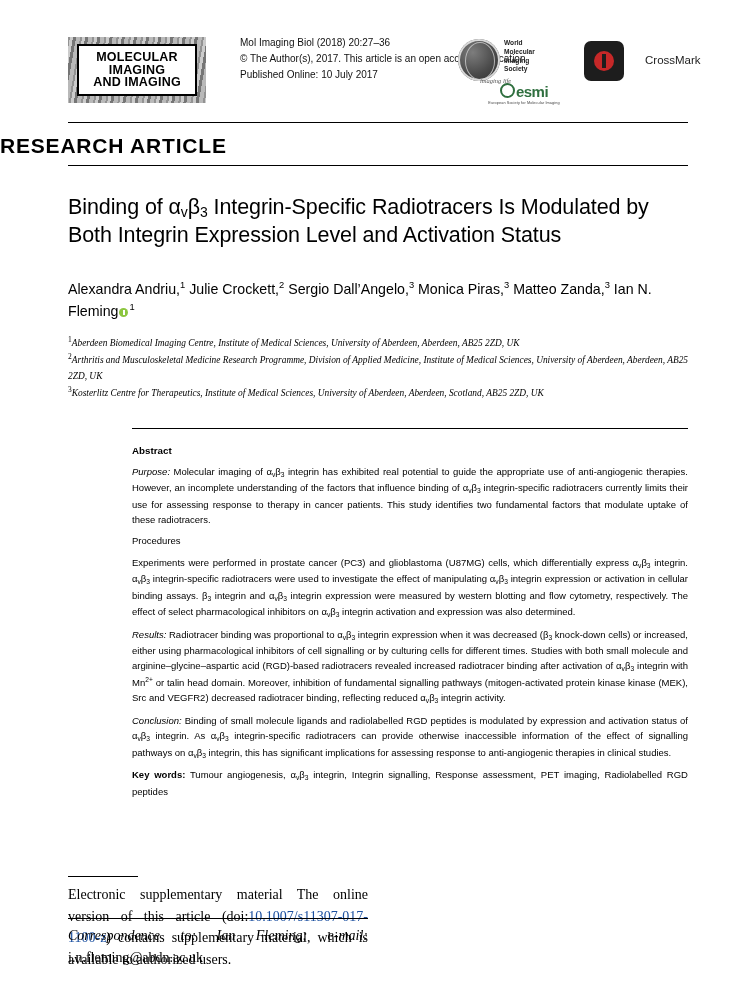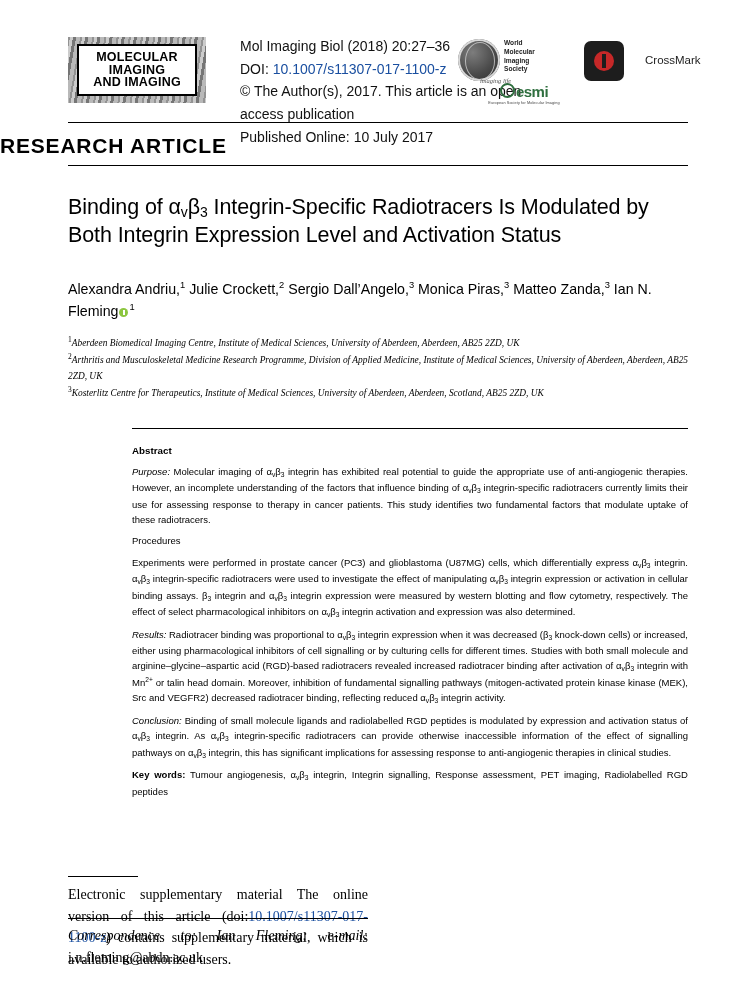--- a/index.html
+++ b/index.html
@@ -70,21 +70,21 @@
     display: block;
     text-align: center;
   }
 
   .biblio {
     position: absolute;
     left: 172px;
     top: 0;
     width: 300px;
     font-family: "Liberation Sans", sans-serif;
-    font-size: 14px;
+    font-size: 10px;
     line-height: 1.62;
     color: #111;
   }
   .biblio a { color: #1a4fa0; text-decoration: none; }
 
   .logos {
     position: absolute;
     right: 0;
     top: 2px;
     width: 230px;
@@ -352,23 +352,20 @@
       <div class="stripes"></div>
       <div class="box">
         <span>MOLECULAR</span>
         <span>IMAGING</span>
         <span>AND IMAGING</span>
       </div>
     </div>
 
     <div class="biblio">
       <div>Mol Imaging Biol (2018) 20:27–36</div>
-      <div>
-        <span>DOI: </span><a href="#">10.1007/s11307-017-1100-z</a>
-      </div>
       <div>© The Author(s), 2017. This article is an open access publication</div>
       <div>Published Online: 10 July 2017</div>
     </div>
 
     <div class="logos">
       <div class="wmis">
         <div class="globe"></div>
         <div class="txt">
           <div>World</div>
           <div>Molecular</div>

